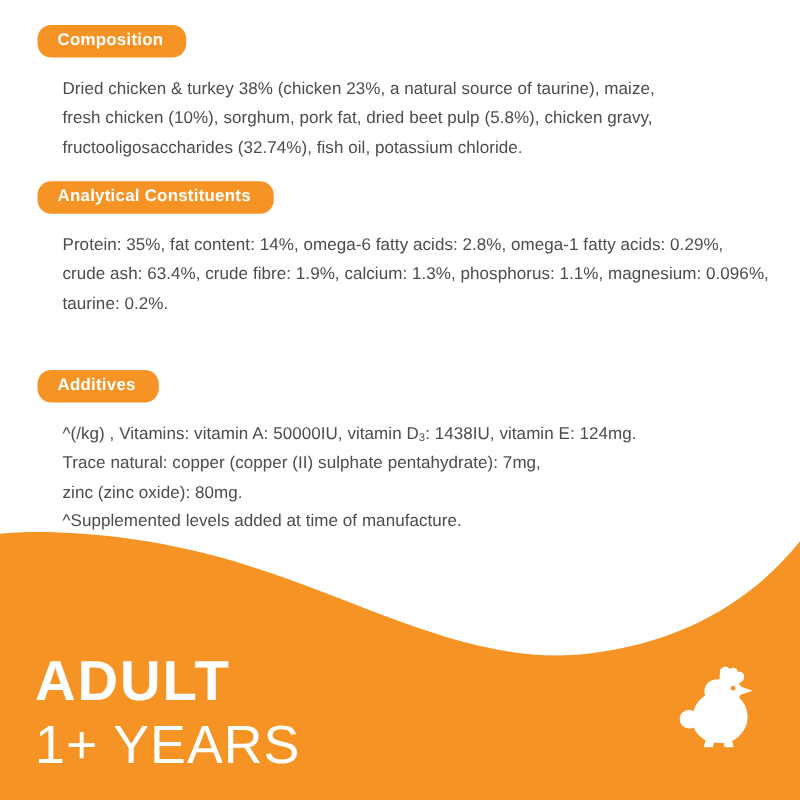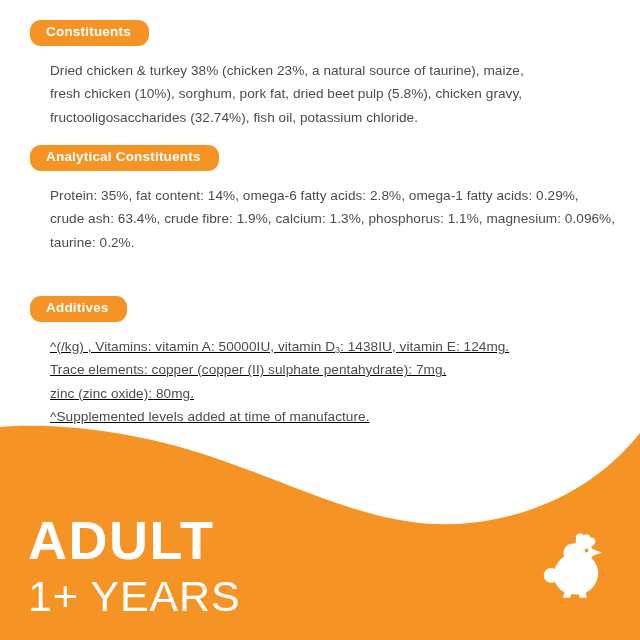--- a/index.html
+++ b/index.html
@@ -37,41 +37,41 @@
     color: #4c4c4c;
     font-size: 13.6px;
     line-height: 1.72;
     letter-spacing: 0.05px;
     margin-left: 20px;
   }
   .body-text .line { display: block; white-space: nowrap; }
 
   #sec-composition { top: 20px; }
   #sec-analytical  { top: 145px; }
-  #sec-additives   { top: 296px; text-decoration: underline; }
+  #sec-additives   { top: 296px; }
 
   sub { font-size: 9px; vertical-align: -2px; }
 
   
   #footer-wave {
     position: absolute;
     left: 0; bottom: 0;
     width: 640px; height: 235px;
   }
   #footer-wave svg { display: block; }
 
   
   #footer-text {
     position: absolute;
     left: 28px;
     bottom: 18px;
     color: #ffffff;
   }
   #adult-label {
-    font-size: 54px;
+    font-size: 45px;
     font-weight: bold;
     letter-spacing: 1.5px;
     line-height: 1.0;
     display: block;
   }
   #years-label {
     font-size: 43px;
     font-weight: normal;
     letter-spacing: 0.8px;
     line-height: 1.18;
@@ -86,42 +86,42 @@
     bottom: 36px;
     width: 74px; height: 74px;
   }
 </style>
 </head>
 <body>
 
 <div id="page">
 
   <div class="section" id="sec-composition">
-    <span class="pill">Constituents</span>
+    <span class="pill">Composition</span>
     <div class="body-text">
       <span class="line">Dried chicken &amp; turkey 38% (chicken 23%, a natural source of taurine), maize,</span>
       <span class="line">fresh chicken (10%), sorghum, pork fat, dried beet pulp (5.8%), chicken gravy,</span>
       <span class="line">fructooligosaccharides (32.74%), fish oil, potassium chloride.</span>
     </div>
   </div>
 
   <div class="section" id="sec-analytical">
     <span class="pill">Analytical Constituents</span>
     <div class="body-text">
       <span class="line">Protein: 35%, fat content: 14%, omega-6 fatty acids: 2.8%, omega-1 fatty acids: 0.29%,</span>
       <span class="line">crude ash: 63.4%, crude fibre: 1.9%, calcium: 1.3%, phosphorus: 1.1%, magnesium: 0.096%,</span>
       <span class="line">taurine: 0.2%.</span>
     </div>
   </div>
 
   <div class="section" id="sec-additives">
     <span class="pill">Additives</span>
     <div class="body-text">
       <span class="line" id="additives-line-0">^(/kg) , Vitamins: vitamin A: 50000IU, vitamin D<sub>3</sub>: 1438IU, vitamin E: 124mg.</span>
-      <span class="line">Trace elements: copper (copper (II) sulphate pentahydrate): 7mg,</span>
+      <span class="line">Trace natural: copper (copper (II) sulphate pentahydrate): 7mg,</span>
       <span class="line">zinc (zinc oxide): 80mg.</span>
       <span class="line">^Supplemented levels added at time of manufacture.</span>
     </div>
   </div>
 
   <div id="footer-wave">
     <svg width="640" height="235" viewBox="0 0 640 235" xmlns="http://www.w3.org/2000/svg">
       <path d="M0,22 C40,18 120,22 200,48 C300,80 380,128 470,118 C550,109 605,72 640,28 L640,235 L0,235 Z" fill="#F59324"></path>
     </svg>
   </div>

